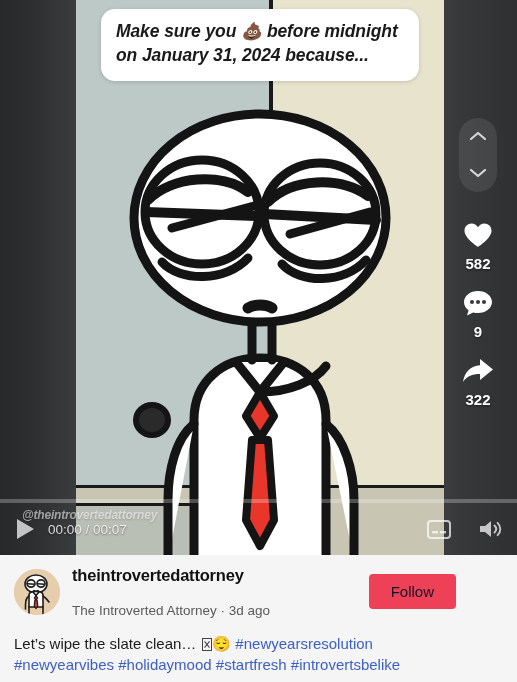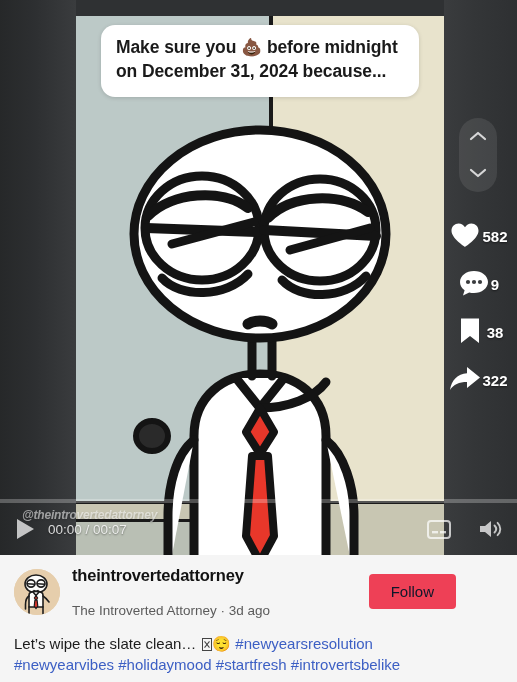--- a/index.html
+++ b/index.html
@@ -27,24 +27,25 @@
     background: linear-gradient(90deg, #262829 0%, #2d2f31 45%, #3a3c3e 100%);
   }
   .letterbox-right {
     position: absolute; left: 444px; top: 0; width: 73px; height: 555px;
     background: linear-gradient(90deg, #3a3c3e 0%, #343638 40%, #2e3032 100%);
   }
 
   
   .video-frame {
     position: absolute;
-    left: 76px; top: 16px;
+    left: 76px; top: 0;
     width: 368px; height: 555px;
     overflow: hidden;
     background: #bcc9c7;
+    font-style: italic;
   }
   
   .wall-left {
     position: absolute; left: 0; top: 0; width: 196px; height: 555px;
     background: #bcc9c7;
   }
   .wall-right {
     position: absolute; left: 196px; top: 0; width: 172px; height: 555px;
     background: #e8e3cc;
   }
@@ -110,21 +111,21 @@
   }
   .nav-pill {
     width: 38px; height: 74px;
     background: rgba(255,255,255,.09);
     border-radius: 19px;
     display: flex; flex-direction: column;
     align-items: center; justify-content: space-around;
     margin-bottom: 26px;
   }
   .nav-pill .chev { opacity: .78; }
-  .action-item { display: flex; flex-direction: row; align-items: center; margin-bottom: 14px; }
+  .action-item { display: flex; flex-direction: column; align-items: center; margin-bottom: 14px; }
   .action-icon { width: 34px; height: 34px; display:flex; align-items:center; justify-content:center; }
   .action-count {
     color: #ffffff;
     font-size: 15px;
     font-weight: bold;
     margin-top: 3px;
     text-shadow: 0 1px 2px rgba(0,0,0,.5);
   }
 
   
@@ -274,21 +275,21 @@
           <path d="M176 440 L170 520 L184 546 L198 520 L192 440 Z" fill="#e8372a" stroke="#141414" stroke-width="8" stroke-linejoin="round"></path>
         </g>
 
         <g fill="#2a2a2a" stroke="#141414" stroke-width="6">
           <ellipse cx="76" cy="420" rx="16" ry="15"></ellipse>
         </g>
       </svg>
 
       <div class="caption-card">
         <div class="line"><span>Make sure you </span><span class="poop">💩</span><span> before midnight</span></div>
-        <div class="line">on  December 31, 2024 because...</div>
+        <div class="line">on  January 31, 2024 because...</div>
       </div>
     </div>
 
     <div class="watermark">@theintrovertedattorney</div>
 
     <div class="action-rail">
 
       <div class="nav-pill">
         <span class="chev">
           <svg width="18" height="12" viewBox="0 0 18 12">
@@ -316,28 +317,20 @@
           <svg width="30" height="28" viewBox="0 0 30 28">
             <path d="M15 2 C22.7 2 29 6.9 29 13 C29 19.1 22.7 24 15 24 C13.3 24 11.7 23.8 10.2 23.4 L4 26.5 L5.6 21.2 C2.4 19.1 1 16.2 1 13 C1 6.9 7.3 2 15 2 Z" fill="#ffffff"></path>
             <circle cx="9" cy="13" r="2.1" fill="#3a3c3e"></circle>
             <circle cx="15" cy="13" r="2.1" fill="#3a3c3e"></circle>
             <circle cx="21" cy="13" r="2.1" fill="#3a3c3e"></circle>
           </svg>
         </span>
         <span class="action-count">9</span>
       </div>
 
-      <div class="action-item">
-        <span class="action-icon">
-          <svg width="24" height="28" viewBox="0 0 24 28">
-              <path d="M3 1.5 L21 1.5 L21 26 L12 19 L3 26 Z" fill="#ffffff"></path>
-            </svg>
-        </span>
-        <span class="action-count">38</span>
-      </div>
 
       <div class="action-item">
         <span class="action-icon">
           <svg width="32" height="26" viewBox="0 0 32 26">
               <path d="M18 1 L31 11.5 L18 22 L18 16 C10 16 4.5 18.5 1 24 C2.5 14 8.5 8 18 7.2 Z" fill="#ffffff"></path>
             </svg>
         </span>
         <span class="action-count">322</span>
       </div>
     </div>

